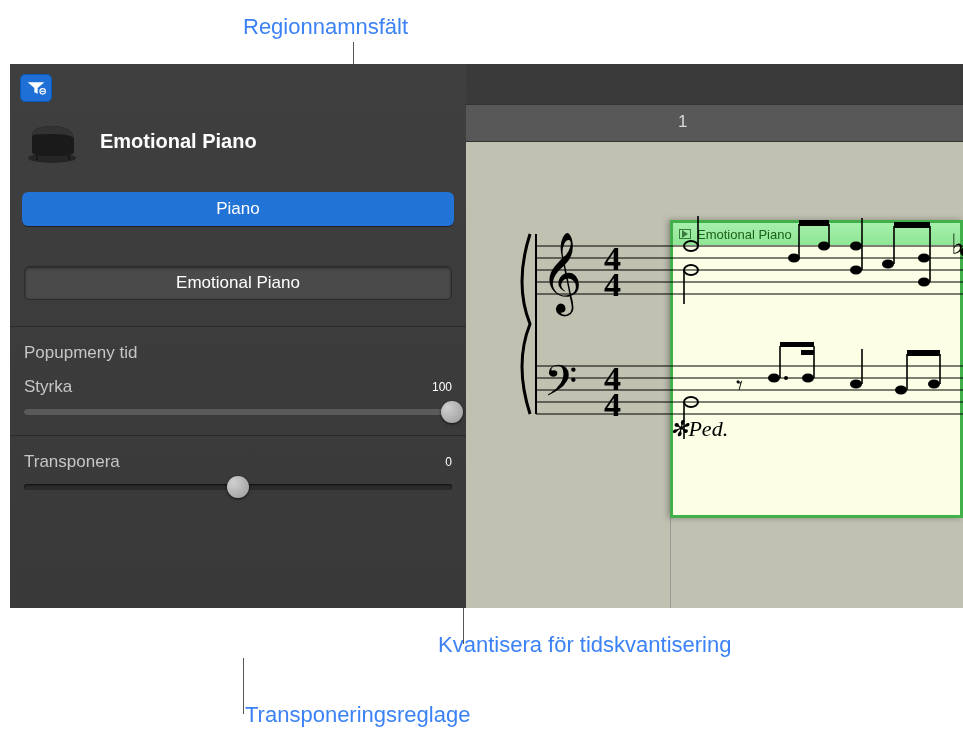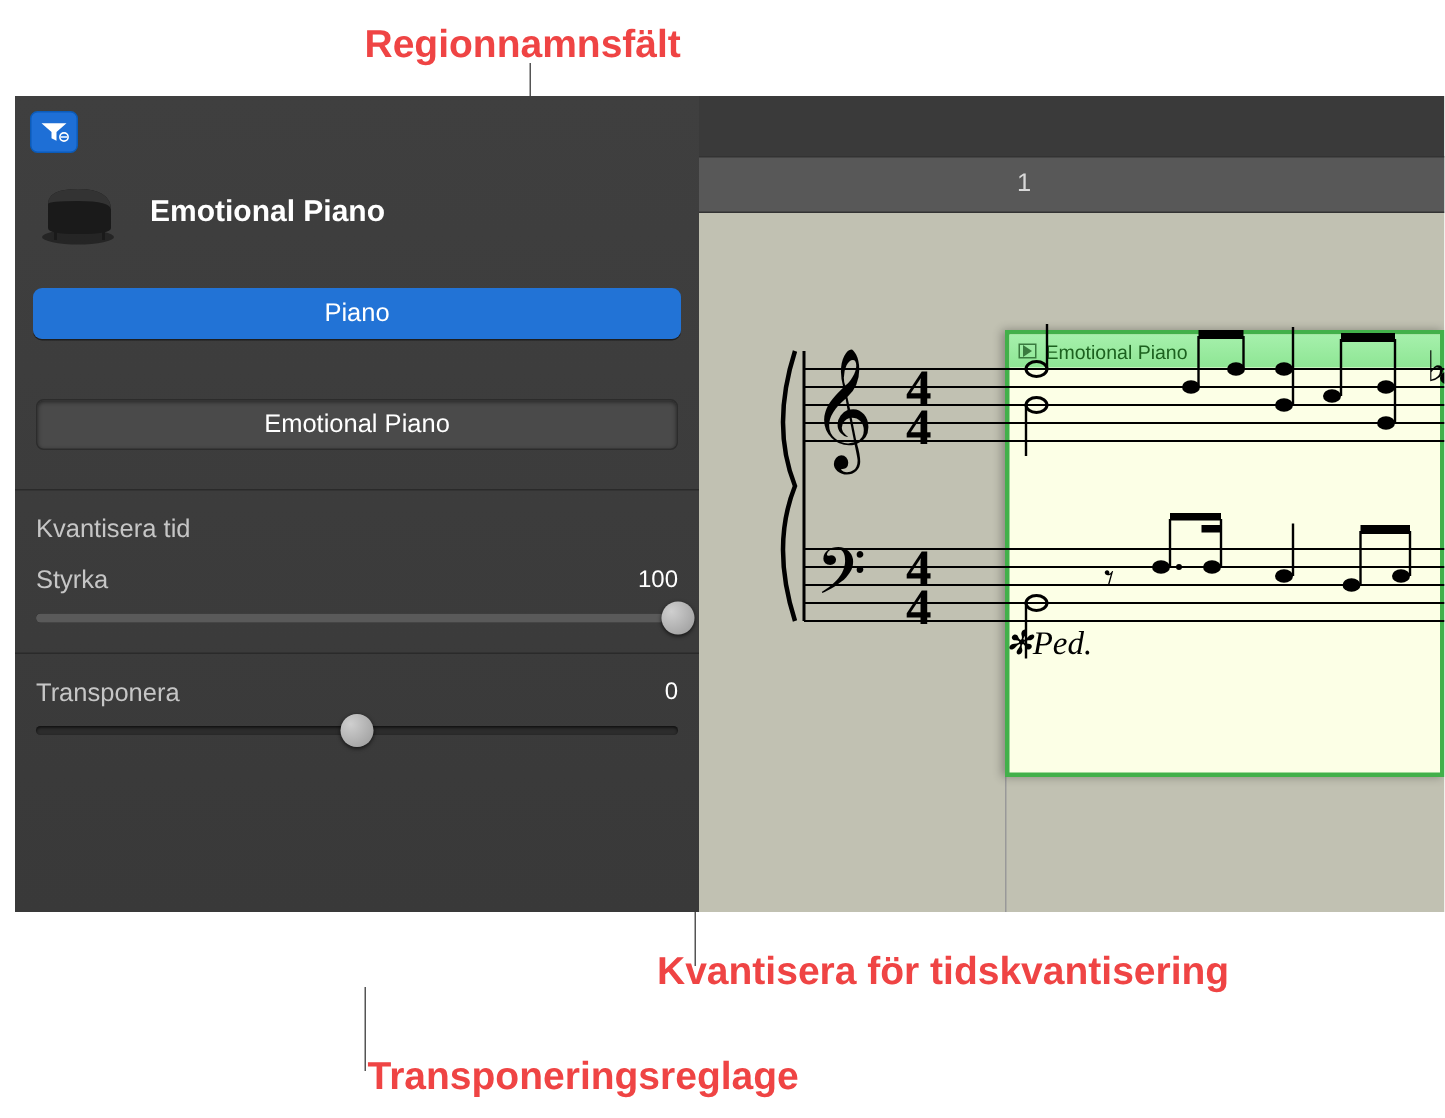--- a/index.html
+++ b/index.html
@@ -1,17 +1,17 @@
 <!DOCTYPE html>
 <html><head>
   <meta charset="utf-8">
   <style>
     * { box-sizing: border-box; margin: 0; padding: 0; }
     body { font-family: -apple-system, BlinkMacSystemFont, "Helvetica Neue", Arial, sans-serif; background: #fff; width: 963px; height: 745px; position: relative; }
-    .annotation { position: absolute; font-size: 26px; color: #ef4444; font-weight: 700; }
+    .annotation { position: absolute; font-size: 22px; color: #3b82f6; font-weight: 400; }
     .leader-line { position: absolute; background: #555; }
     .leader-line.v { width: 1px; }
     .leader-line.h { height: 1px; }
     .panel-container { position: absolute; left: 10px; top: 64px; width: 953px; height: 544px; overflow: hidden; }
     .left-panel { position: absolute; left: 0; top: 0; width: 456px; height: 544px; background: linear-gradient(#3f3f3f,#393939); }
     .right-panel { position: absolute; left: 456px; top: 0; width: 497px; height: 544px; background: #c1c1b2; }
     .toolbar-row { position: absolute; left: 10px; top: 10px; }
     .filter-button { width: 32px; height: 28px; background: #1e6fd6; border: 1px solid #0b5bb9; border-radius: 5px; display:flex; align-items:center; justify-content:center; }
     .filter-icon-svg { width: 20px; height: 16px; }
     .track-header { position: absolute; left: 12px; top: 54px; display:flex; align-items:center; }
@@ -26,21 +26,21 @@
     .name-field-wrap { padding: 26px 14px 26px 14px; border-bottom: 1px solid #2a2a2a; }
     .name-field { width: 100%; height: 34px; background: #4a4a4a; border:1px solid #2c2c2c; border-radius:5px; color:#fff; font-size:17px; text-align:center; box-shadow: inset 0 1px 3px rgba(0,0,0,0.5); }
     .param-group { padding: 16px 14px 20px 14px; border-bottom: 1px solid #2a2a2a; }
     .param-label { color:#c6c6c6; font-size:17px; }
     .select-field { width: 100%; height: 34px; margin-top:8px; background:#4a4a4a; border:1px solid #2c2c2c; border-radius:5px; color:#d8d8d8; font-size:17px; display:flex; align-items:center; justify-content:center; position:relative; box-shadow: inset 0 1px 3px rgba(0,0,0,0.5); cursor:pointer; }
     .select-chevrons { position:absolute; right:10px; top: 50%; transform:translateY(-50%); display:flex; flex-direction:column; gap:2px; }
     .chev { width:0; height:0; border-left:5px solid transparent; border-right:5px solid transparent; }
     .chev.up { border-bottom:5px solid #b0b0b0; }
     .chev.down { border-top:5px solid #b0b0b0; }
     .slider-row { display:flex; justify-content:space-between; align-items:center; margin-top:14px; }
-    .slider-value { color:#fff; font-size:16px; }
+    .slider-value { color:#fff; font-size:12px; }
     .slider-track { position:relative; height: 6px; background:#2c2c2c; border-radius:3px; margin-top:12px; box-shadow: inset 0 1px 2px rgba(0,0,0,0.7); }
     .slider-fill { position:absolute; left:0; top:0; bottom:0; background: #5a5a5a; border-radius:3px; }
     .slider-thumb { position:absolute; width:22px; height:22px; background: radial-gradient(circle at 30% 30%, #cfcfcf, #999); border-radius:50%; top:50%; transform:translate(-50%,-50%); box-shadow: 0 1px 3px rgba(0,0,0,0.7); }
     .ruler { position:absolute; left:0; top:0; width:100%; height:78px; background:#3a3a3a; }
     .ruler-bottom { position:absolute; left:0; top:40px; width:100%; height:38px; background:#585858; border-top:1px solid #333; border-bottom:1px solid #333; }
     .ruler-num { position:absolute; top:48px; left:212px; color:#d8d8d8; font-size:17px; }
     .region-clip { position:absolute; left:204px; top:78px; width:293px; height:298px; background:#fcffe6; border:3px solid #42b04a; box-shadow: -2px 0 6px rgba(0,0,0,0.3); }
     .region-clip-header { height:22px; background:linear-gradient(#a6f0ac,#8ee694); display:flex; align-items:center; padding-left:6px; gap:6px; }
     .playhead-icon { width:12px; height:10px; border:1px solid #3a7a3f; display:flex; align-items:center; justify-content:center; }
     .play-triangle { width:0; height:0; border-left:6px solid #3a7a3f; border-top:4px solid transparent; border-bottom:4px solid transparent; }
@@ -93,21 +93,21 @@
       </div>
     </div>
     <div class="segmented">
       <div class="seg-btn active">Piano</div>
     </div>
     <div class="section-body">
       <div class="name-field-wrap">
         <input type="text" class="name-field" value="Emotional Piano" style="">
       </div>
       <div class="param-group">
-        <div class="param-label">Kvantisera tid</div>
+        <div class="param-label">Popupmeny tid</div>
         <div class="slider-row">
           <div class="param-label">Styrka</div>
           <div class="slider-value">100</div>
         </div>
         <div class="slider-track">
           <div class="slider-fill" id="strength-fill" style="width: 100%;"></div>
           <div class="slider-thumb" id="strength-thumb" style="left: 100%;"></div>
         </div>
       </div>
       <div class="param-group" style="border-bottom:none;">

